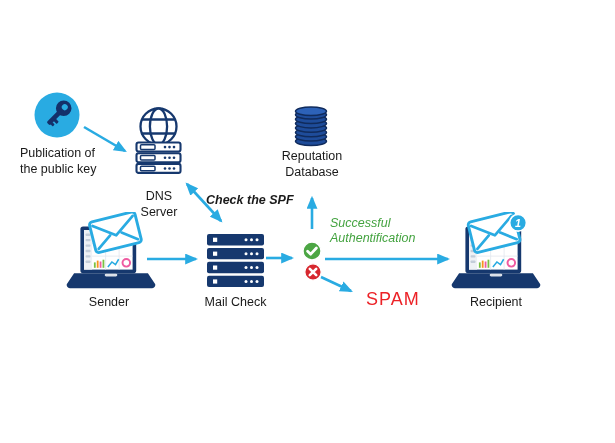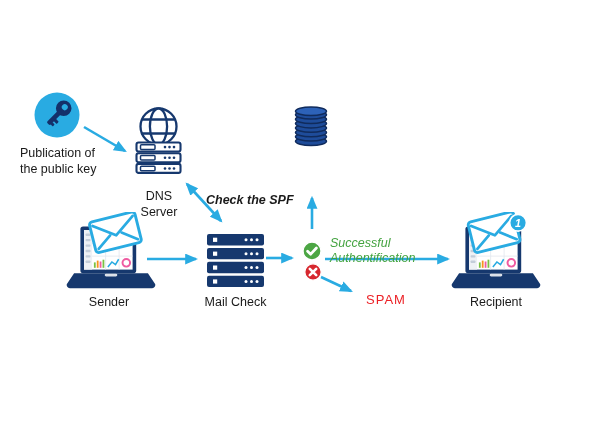--- a/index.html
+++ b/index.html
@@ -6,21 +6,21 @@
   .canvas{
     position:relative;width:615px;height:427px;background:#ffffff;overflow:hidden;
     font-family:"Liberation Sans","DejaVu Sans",sans-serif;
   }
   .node{position:absolute;}
   .arrow-layer{position:absolute;left:0;top:0;pointer-events:none;}
   .lbl{position:absolute;font-size:12.5px;color:#1a1a1a;line-height:15.5px;white-space:nowrap;}
   .lbl.center{text-align:center;}
   .lbl.italic{font-style:italic;}
   .lbl.green{color:#44A340;font-style:italic;line-height:14.5px;}
-  .lbl.red{color:#EC2227;font-size:13px;letter-spacing:1px;font-weight:500;}
+  .lbl.red{color:#EC2227;font-size:18px;letter-spacing:1px;font-weight:500;}
 </style>
 </head>
 <body>
 
 <div class="canvas">
 
   <svg class="arrow-layer" width="615" height="443">
     <defs>
       <marker id="ah" viewBox="0 0 12 10" refX="10" refY="5" markerWidth="13" markerHeight="11" orient="auto-start-reverse" markerUnits="userSpaceOnUse">
         <path d="M0,0 L12,5 L0,10 Z" fill="#29ABE2"></path>
@@ -97,20 +97,24 @@
         <ellipse cx="19" cy="31.8" rx="15.5" ry="4.3" fill="#1E4C9A"></ellipse>
         <ellipse cx="19" cy="27.4" rx="15.5" ry="4.3" fill="#1E4C9A"></ellipse>
         <ellipse cx="19" cy="23.0" rx="15.5" ry="4.3" fill="#1E4C9A"></ellipse>
         <ellipse cx="19" cy="18.6" rx="15.5" ry="4.3" fill="#1E4C9A"></ellipse>
         <ellipse cx="19" cy="14.2" rx="15.5" ry="4.3" fill="#1E4C9A"></ellipse>
         <ellipse cx="19" cy="9.8" rx="15.5" ry="4.3" fill="#1E4C9A"></ellipse>
         <ellipse cx="19" cy="6.2" rx="15.5" ry="4.3" fill="#2D62B8"></ellipse>
       </g>
     </svg>
   </div>
+  <div class="lbl center" style="left:266px;top:149px;width:92px;">
+    <div>Reputation</div>
+    <div>Database</div>
+  </div>
 
   <div class="node" style="left:66px;top:212px;">
     <svg width="90" height="81" viewBox="0 -8 100 90">
       <rect x="16" y="8" width="62" height="52" rx="3" fill="#16386E"></rect>
       <rect x="20" y="12" width="54" height="44" fill="#ffffff"></rect>
       <rect x="20" y="12" width="9" height="44" fill="#eef1f5"></rect>
       <g fill="#c3cdd9">
         <rect x="21.8" y="16" width="5.4" height="2.6" rx="0.8"></rect>
           <rect x="21.8" y="22" width="5.4" height="2.6" rx="0.8"></rect>
         <rect x="21.8" y="28" width="5.4" height="2.6" rx="0.8"></rect>
@@ -183,21 +187,21 @@
     </svg>
   </div>
   <div class="node" style="left:304px;top:263px;">
     <svg width="18" height="18" viewBox="0 0 18 18">
       <circle cx="9" cy="9" r="8.2" fill="#D7282F" stroke="#ffffff" stroke-width="1.3"></circle>
       <path d="M5.8,5.8 L12.2,12.2 M12.2,5.8 L5.8,12.2" stroke="#ffffff" stroke-width="2.6" stroke-linecap="round"></path>
     </svg>
   </div>
 
   <div class="lbl italic" style="left:206px;top:193px;font-weight:bold;">Check the SPF</div>
-  <div class="lbl green" style="left:330px;top:236px;">
+  <div class="lbl green" style="left:330px;top:216px;">
     <div>Successful</div>
     <div>Authentification</div>
   </div>
   <div class="lbl red" style="left:366px;top:292px;">SPAM</div>
 
   <div class="node" style="left:451px;top:212px;">
     <svg width="90" height="81" viewBox="0 -8 100 90">
       <rect x="16" y="8" width="62" height="52" rx="3" fill="#16386E"></rect>
       <rect x="20" y="12" width="54" height="44" fill="#ffffff"></rect>
       <rect x="20" y="12" width="9" height="44" fill="#eef1f5"></rect>

